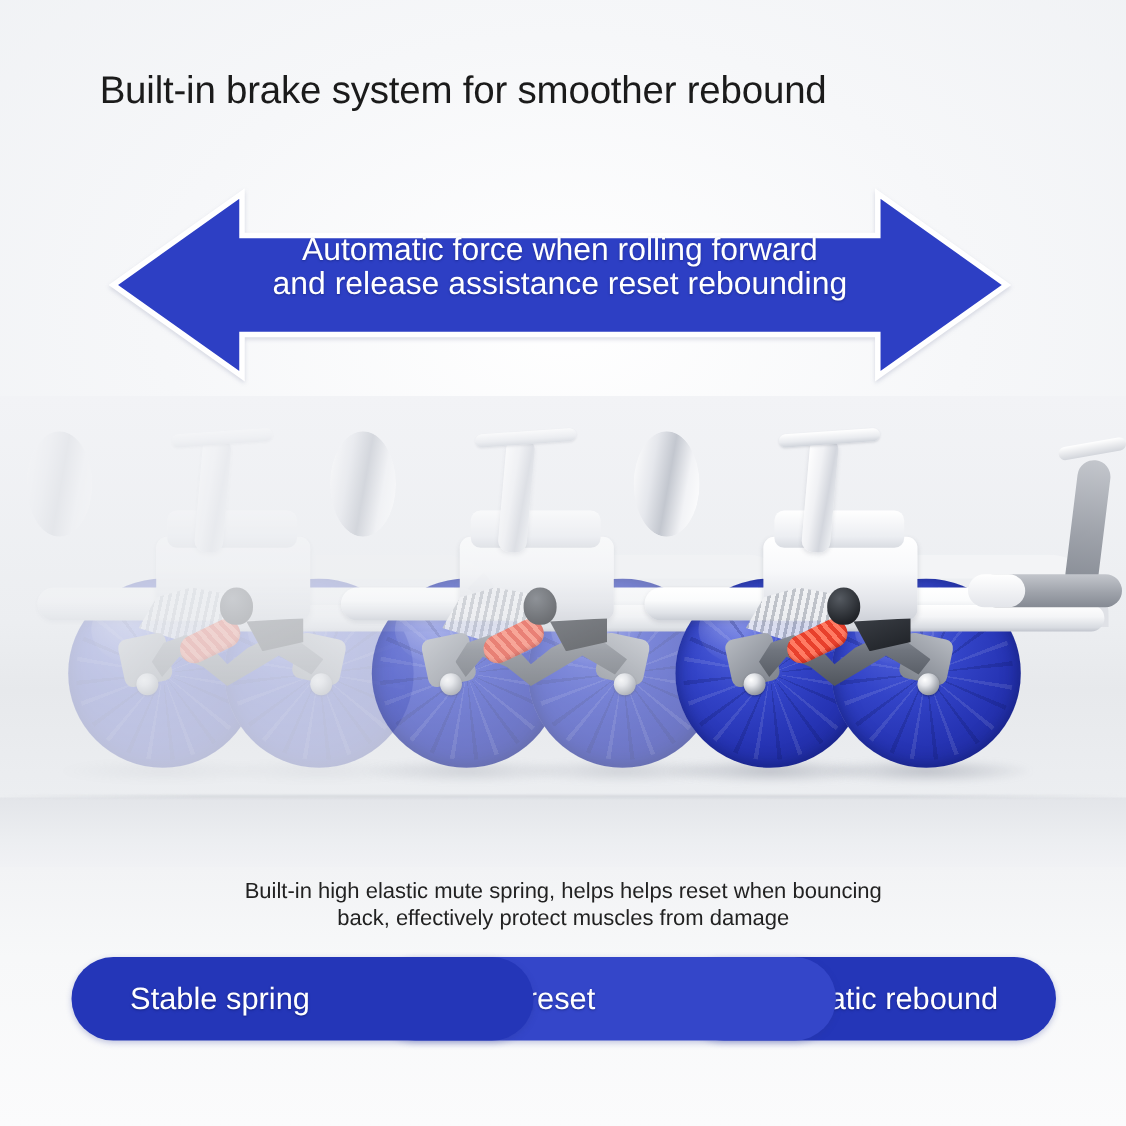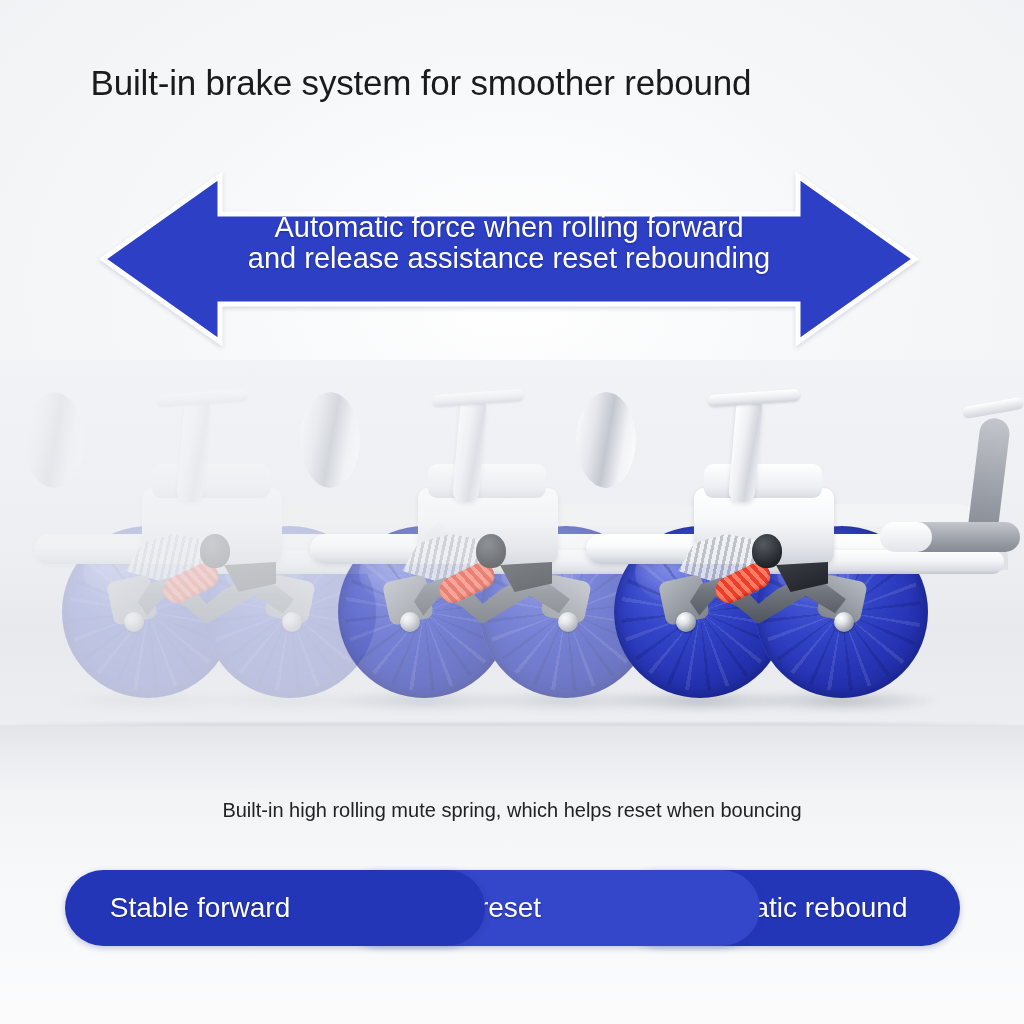--- a/index.html
+++ b/index.html
@@ -352,22 +352,23 @@
   </div>
 
   <div class="farbar">
     <div class="knob"></div>
     <div class="seg v"></div>
     <div class="seg h"></div>
     <div class="white"></div>
   </div>
 
   <div class="caption">
-    <span>Built-in high rolling mute spring, which helps reset when bouncing</span>
+    <span>Built-in high elastic mute spring, helps helps reset when bouncing</span>
+    <span>back, effectively protect muscles from damage</span>
   </div>
 
   <div class="pills">
-    <div class="pill pill-1">Stable forward</div>
+    <div class="pill pill-1">Stable spring</div>
     <div class="pill pill-2">Easy reset</div>
     <div class="pill pill-3">Automatic rebound</div>
   </div>
 
 </div>
 
 </body></html>

